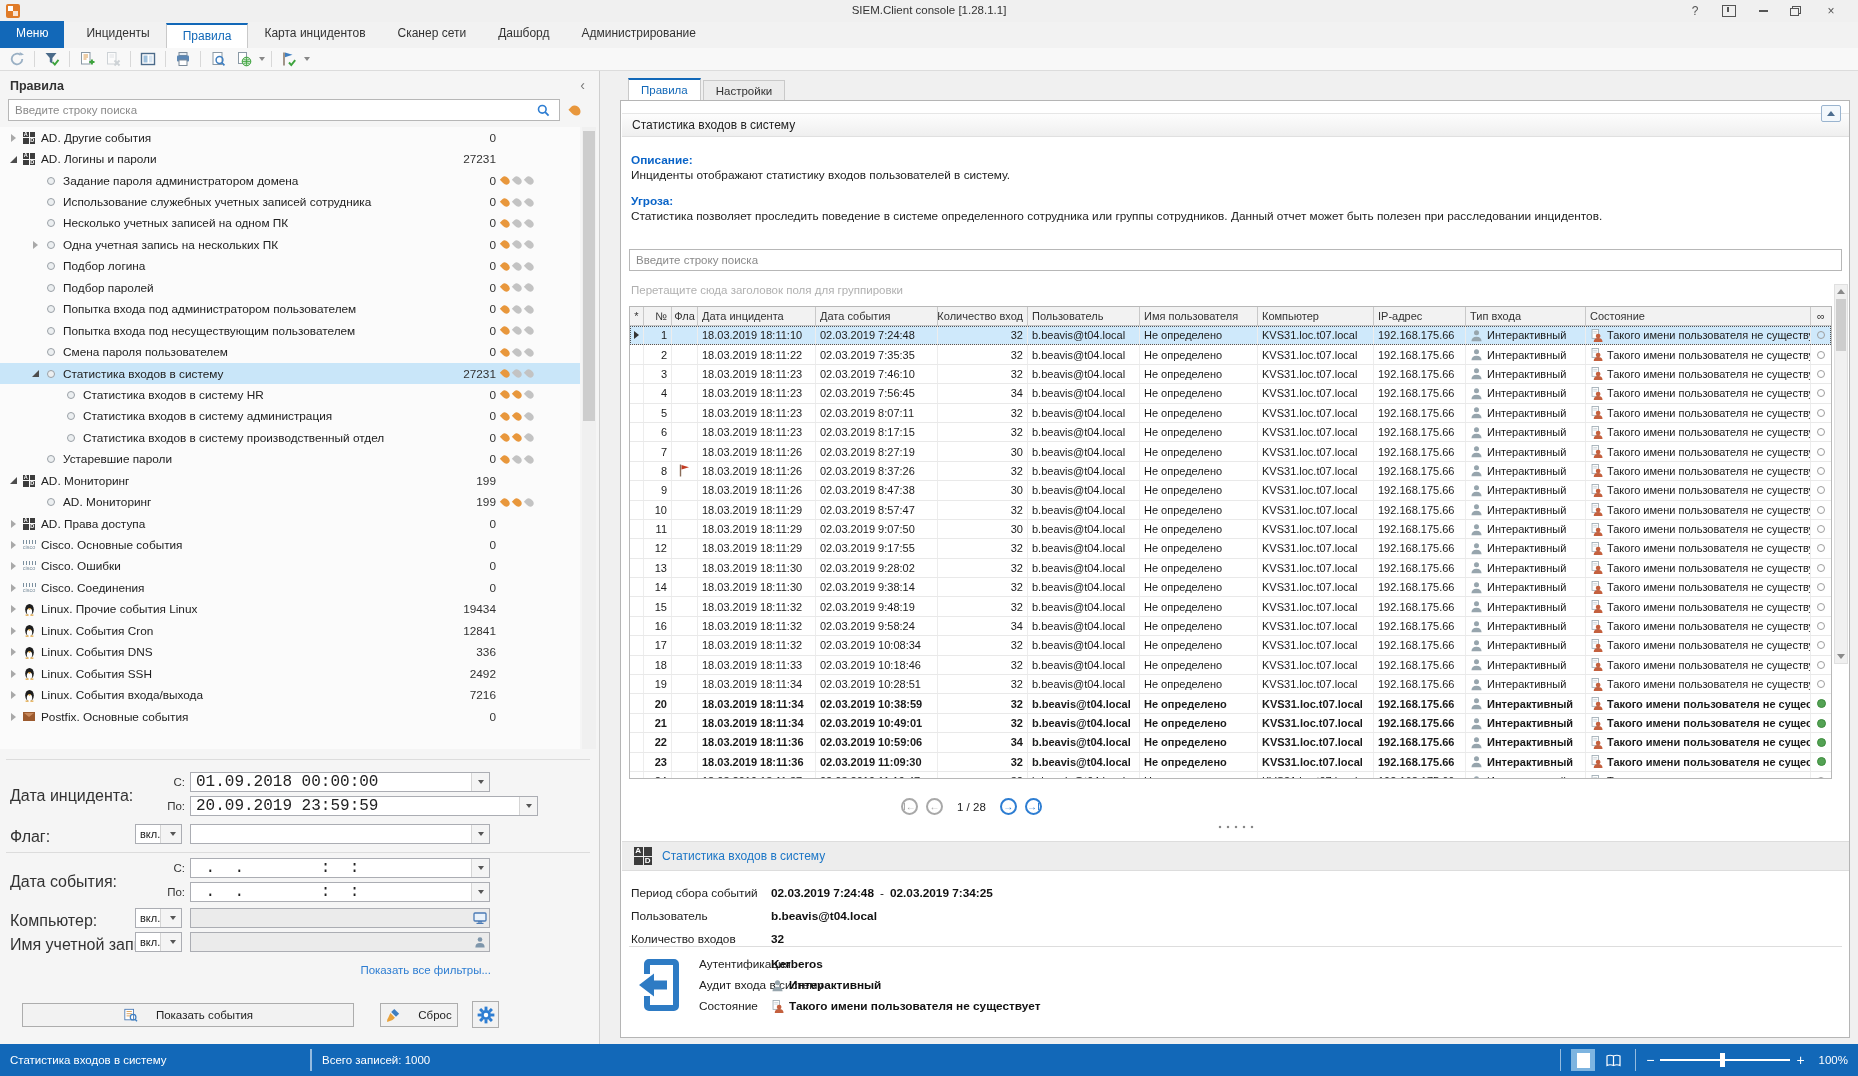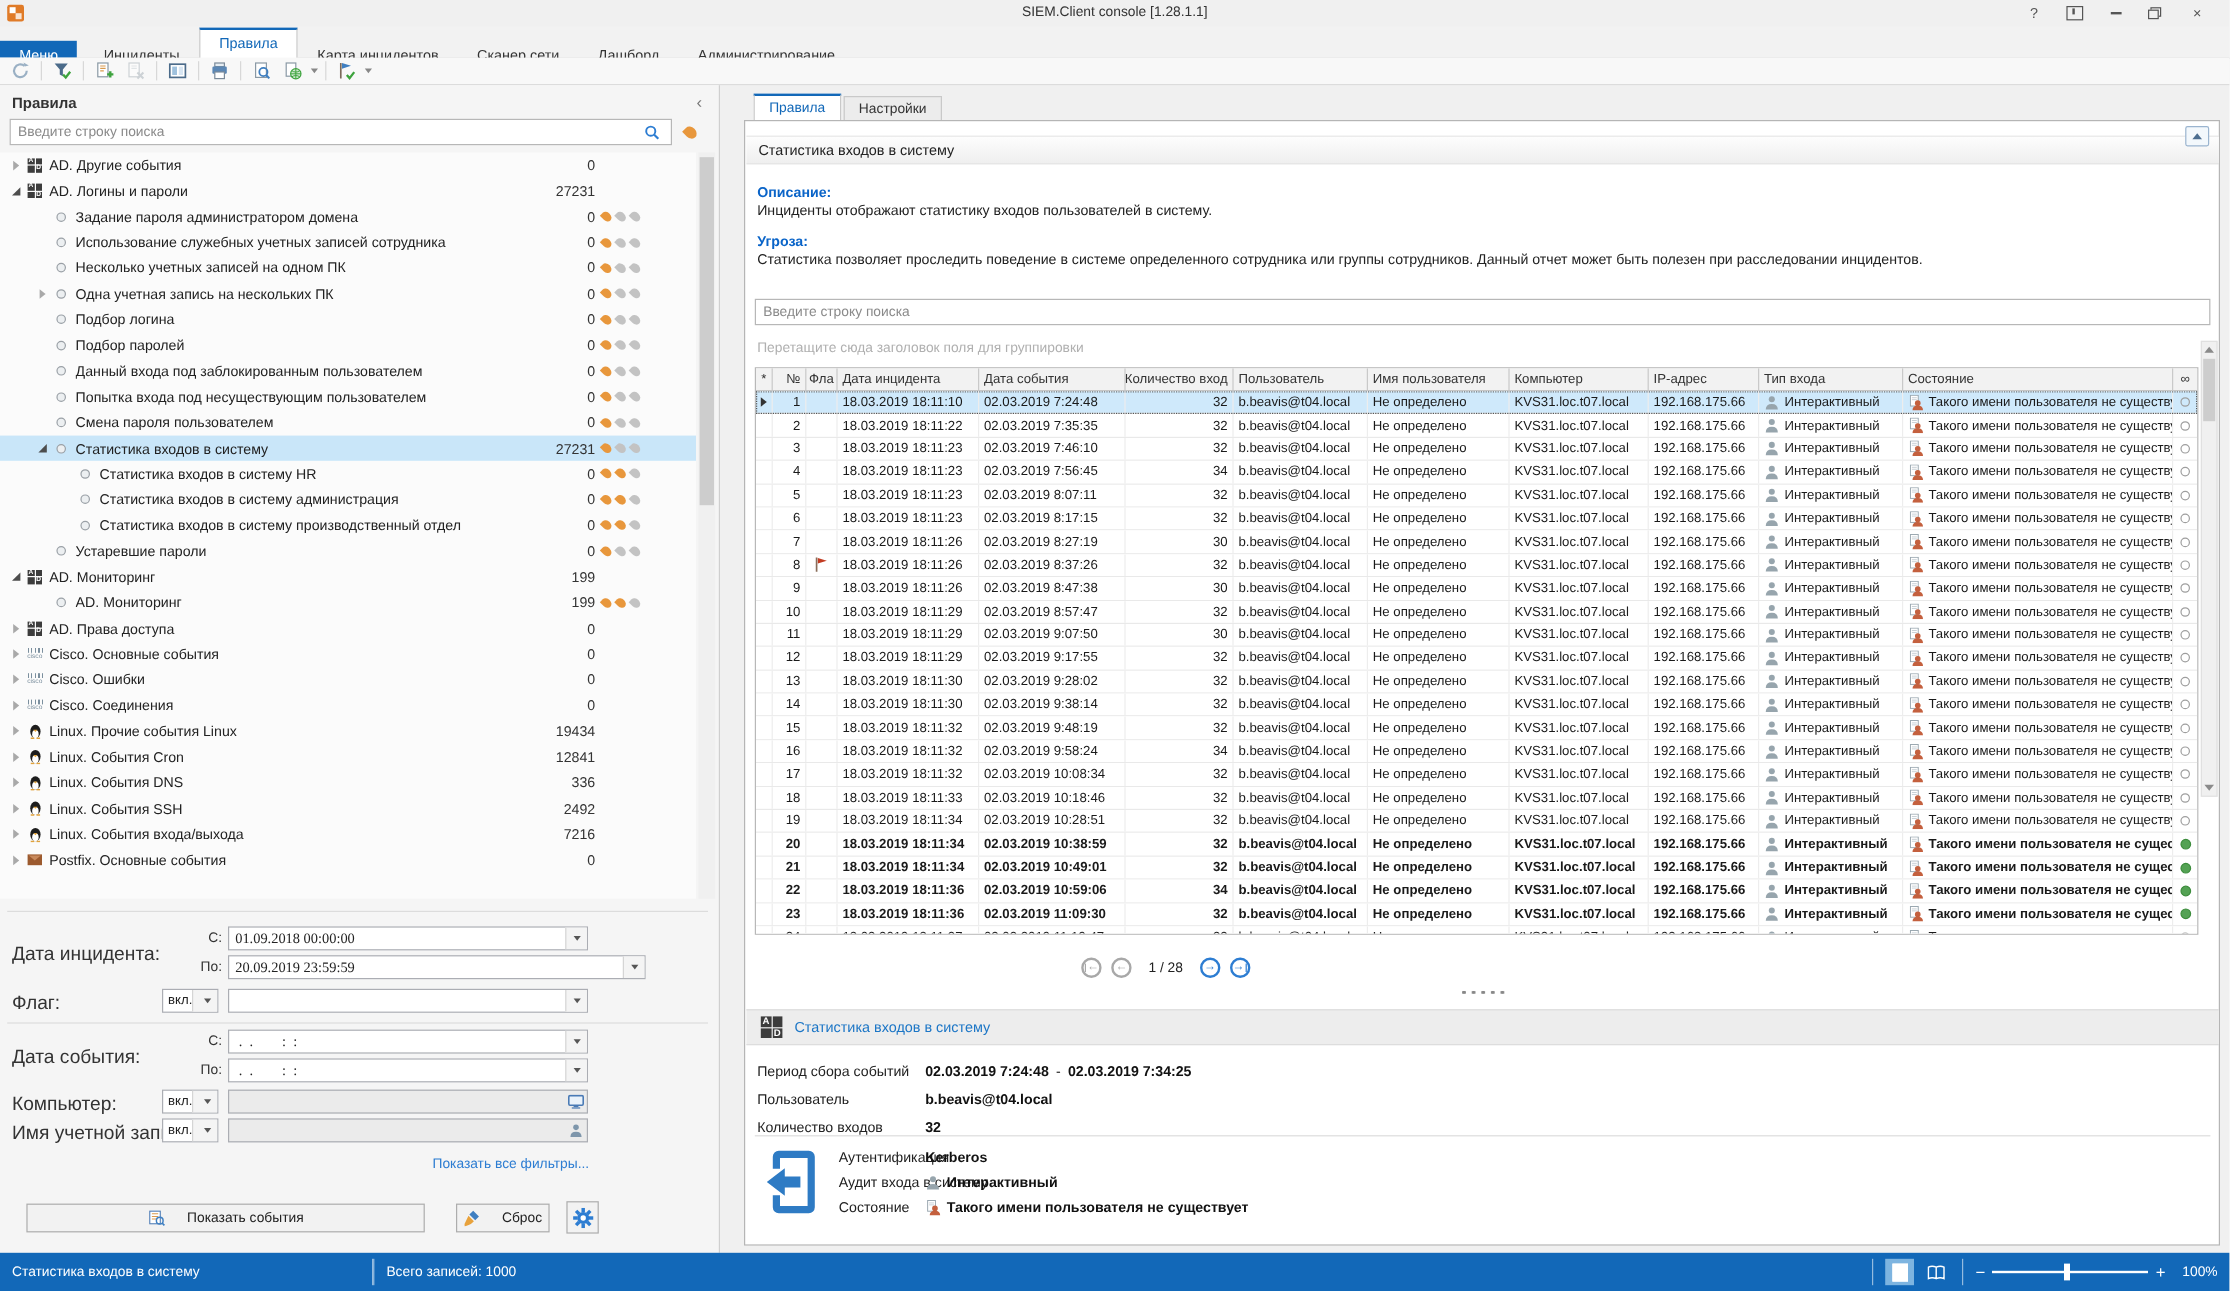--- a/index.html
+++ b/index.html
@@ -19,21 +19,21 @@
   .pin-ic::after{content:"";position:absolute;left:4px;top:1px;width:2px;height:5px;background:#555}
   .min-ic{width:9px;height:2px;background:#555}
   .rest-ic{width:11px;height:10px;position:relative}
   .rest-ic::before{content:"";position:absolute;right:0;top:0;width:7px;height:6px;border:1.3px solid #555}
   .rest-ic::after{content:"";position:absolute;left:0;bottom:0;width:7px;height:6px;border:1.3px solid #555;background:#f0f0f0}
   #info-badge{position:absolute;right:10px;top:28px;width:17px;height:17px;border-radius:50%;background:#1e7ac0;color:#fff;
      font-family:"Liberation Serif",serif;font-style:italic;font-weight:bold;font-size:12px;display:flex;align-items:center;justify-content:center}
 
   
   #tabbar{position:absolute;left:0;top:22px;width:1858px;height:26px;background:#f2f2f2;border-bottom:1px solid #d2d2d2;display:flex;align-items:flex-end}
-  .tab{height:14px;line-height:25px;padding:0 16px;color:#333;font-size:12px;cursor:default}
+  .tab{height:27px;line-height:25px;padding:0 16px;color:#333;font-size:12px;cursor:default}
   .tab-menu{background:#1268b8;color:#fff;margin-right:6px}
   .tab-active{background:#fff;color:#1268b8;border:1px solid #c9c9c9;border-bottom:none;border-top:2px solid #1268b8;height:24px;line-height:22px;margin-bottom:-1px}
 
   
   #toolbar{position:absolute;left:0;top:48px;width:1858px;height:23px;background:#f8f8f8;border-bottom:1px solid #dcdcdc;display:flex;align-items:center;padding-left:4px;box-sizing:border-box}
   .tbtn{width:24px;height:20px;display:flex;align-items:center;justify-content:center;margin:0 1px}
   .tsep{width:1px;height:16px;background:#d8d8d8;margin:0 4px}
   .tdd{width:10px;height:20px;display:flex;align-items:center;justify-content:center}
   .tdd::after{content:"";border-left:3.5px solid transparent;border-right:3.5px solid transparent;border-top:4px solid #888}
 
@@ -71,21 +71,21 @@
   .pf-ic{width:12px;height:9px;background:#9c5a2e;position:relative;display:inline-block}
   .pf-ic::after{content:"";position:absolute;left:1px;top:1px;border-left:5px solid transparent;border-right:5px solid transparent;border-top:4px solid #c8895c}
   #tree-scroll{position:absolute;left:582px;top:56px;width:14px;height:622px;background:#f0f0f0}
   #tree-scroll .thumb{position:absolute;left:1px;top:4px;width:12px;height:290px;background:#cdcdcd}
 
   
   .fdiv{position:absolute;left:6px;width:584px;height:1px;background:#dcdcdc}
   .flabel{position:absolute;left:10px;font-size:16px;color:#333}
   .fsub{position:absolute;width:30px;text-align:right;font-size:11.5px;color:#333}
   .finput{position:absolute;height:20px;background:#fff;border:1px solid #abadb3;box-sizing:border-box;font-size:11.5px;display:flex;align-items:center}
-  .finput input{border:none;outline:none;background:transparent;flex:1;padding:0 5px;font-size:12px;font-family:Liberation Serif, serif;color:#222}
+  .finput input{border:none;outline:none;background:transparent;flex:1;padding:0 5px;font-size:16px;font-family:Liberation Mono, monospace;color:#222}
   .finput .dd{width:17px;height:100%;border-left:1px solid #d5d5d5;background:#f4f4f4;display:flex;align-items:center;justify-content:center;flex:0 0 17px}
   .finput .dd::after{content:"";border-left:3.5px solid transparent;border-right:3.5px solid transparent;border-top:4px solid #555}
   .finput.gray{background:#ebebeb}
   .finput .inic{flex:0 0 18px;display:flex;align-items:center;justify-content:center}
   .modebox{position:absolute;left:135px;width:47px;height:20px;background:#fff;border:1px solid #abadb3;box-sizing:border-box;font-size:11px;display:flex;align-items:center}
   .modebox span{flex:1;padding-left:4px}
   .modebox .dd{width:15px;height:100%;border-left:1px solid #d5d5d5;background:#f4f4f4;display:flex;align-items:center;justify-content:center}
   .modebox .dd::after{content:"";border-left:3px solid transparent;border-right:3px solid transparent;border-top:4px solid #555}
   #show-filters-link{position:absolute;right:108px;color:#2d7dd2;font-size:11.5px}
   .btn{position:absolute;height:24px;border:1px solid #adadad;background:#f2f2f2;display:flex;align-items:center;justify-content:center;gap:18px;font-size:11.5px;color:#222;box-sizing:border-box}
@@ -410,21 +410,21 @@
           <span class="fl "></span>
         </span>
         <span class="tpad"></span>
       </div>
       <div class="trow">
         <span style="flex:0 0 28px"></span>
         <span class="texp"></span>
         <span class="ticon">
           <span class="rule-dot"></span>
         </span>
-        <span class="tlabel">Данный входа под заблокированным пользователем</span>
+        <span class="tlabel">Попытка входа под администратором пользователем</span>
         <span class="tcount">0</span>
         <span class="tflames">
           <span class="fl on"></span>
           <span class="fl "></span>
           <span class="fl "></span>
         </span>
         <span class="tpad"></span>
       </div>
       <div class="trow">
         <span style="flex:0 0 28px"></span>

